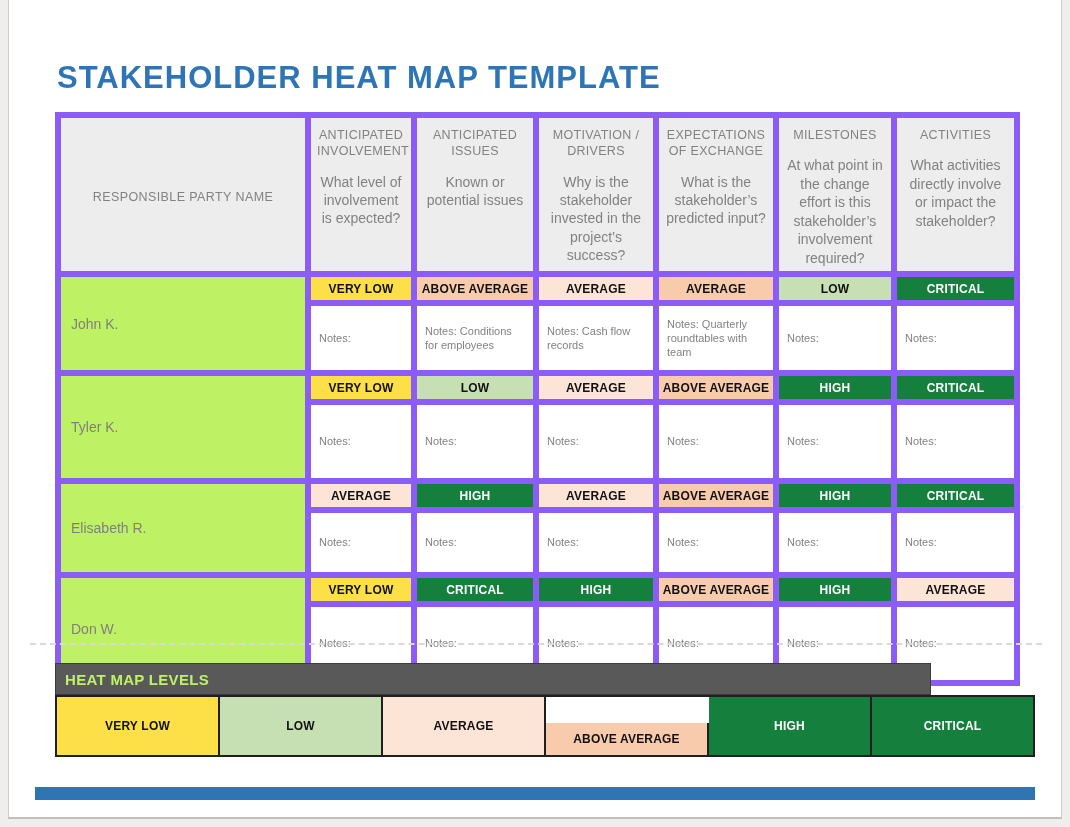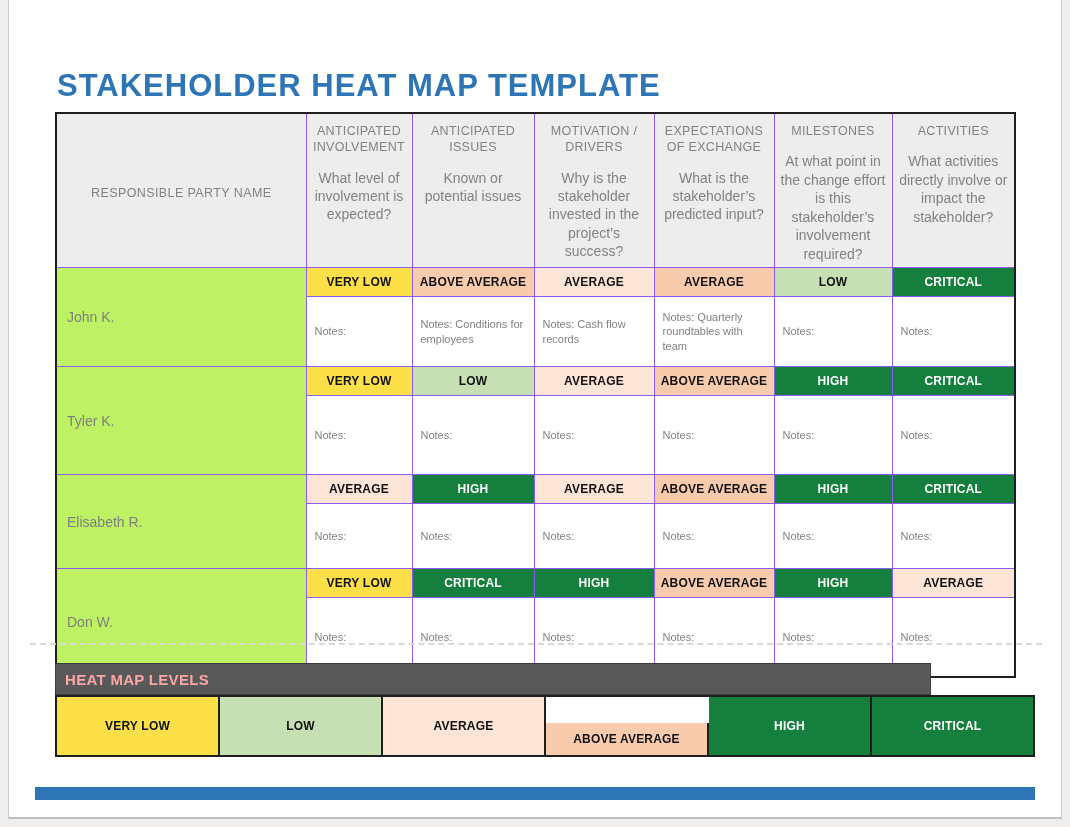--- a/index.html
+++ b/index.html
@@ -13,36 +13,36 @@
   }
   .page {
     position: absolute; left: 8px; top: 0;
     width: 1054px; height: 819px;
     background: #ffffff;
     border-left: 1px solid #cccccc;
     border-right: 1px solid #cccccc;
     border-bottom: 2px solid #bfbfbf;
   }
   .title {
-    position: absolute; left: 57px; top: 68px;
+    position: absolute; left: 57px; top: 60px;
     margin: 0;
     font-size: 31px; font-weight: bold;
     letter-spacing: 1px;
     color: #2E75B6;
     white-space: nowrap;
   }
   table.heatmap {
     position: absolute; left: 55px; top: 112px;
     width: 959px;
     border-collapse: collapse;
     table-layout: fixed;
     border: 2px solid #1f1f1f;
   }
   table.heatmap th, table.heatmap td {
-    border: 1px solid #8b5cf6;
+    border: 6px solid #8b5cf6;
     overflow: hidden;
   }
   thead tr { height: 110px; }
   th {
     background: #EDEDED;
     color: #828282;
     font-weight: normal;
     text-align: center;
     vertical-align: top;
     padding: 9px 6px 4px 6px;
@@ -84,21 +84,21 @@
   .dashed-sep {
     position: absolute; left: 30px; top: 643px;
     width: 1012px; height: 0;
     border-top: 2px dashed #d9d9d9;
   }
   .levels-header {
     position: absolute; left: 55px; top: 663px;
     width: 876px; height: 32px;
     background: #595959;
     border: 1px solid #3c3c3c;
-    color: #fca5a5;
+    color: #bef264;
     display: flex; align-items: center;
     padding-left: 9px;
     font-size: 15px; font-weight: bold;
     letter-spacing: 0.3px;
   }
   .legend {
     position: absolute; left: 55px; top: 695px;
     width: 980px; height: 62px;
     display: flex;
     border: 2px solid #1f1f1f;

